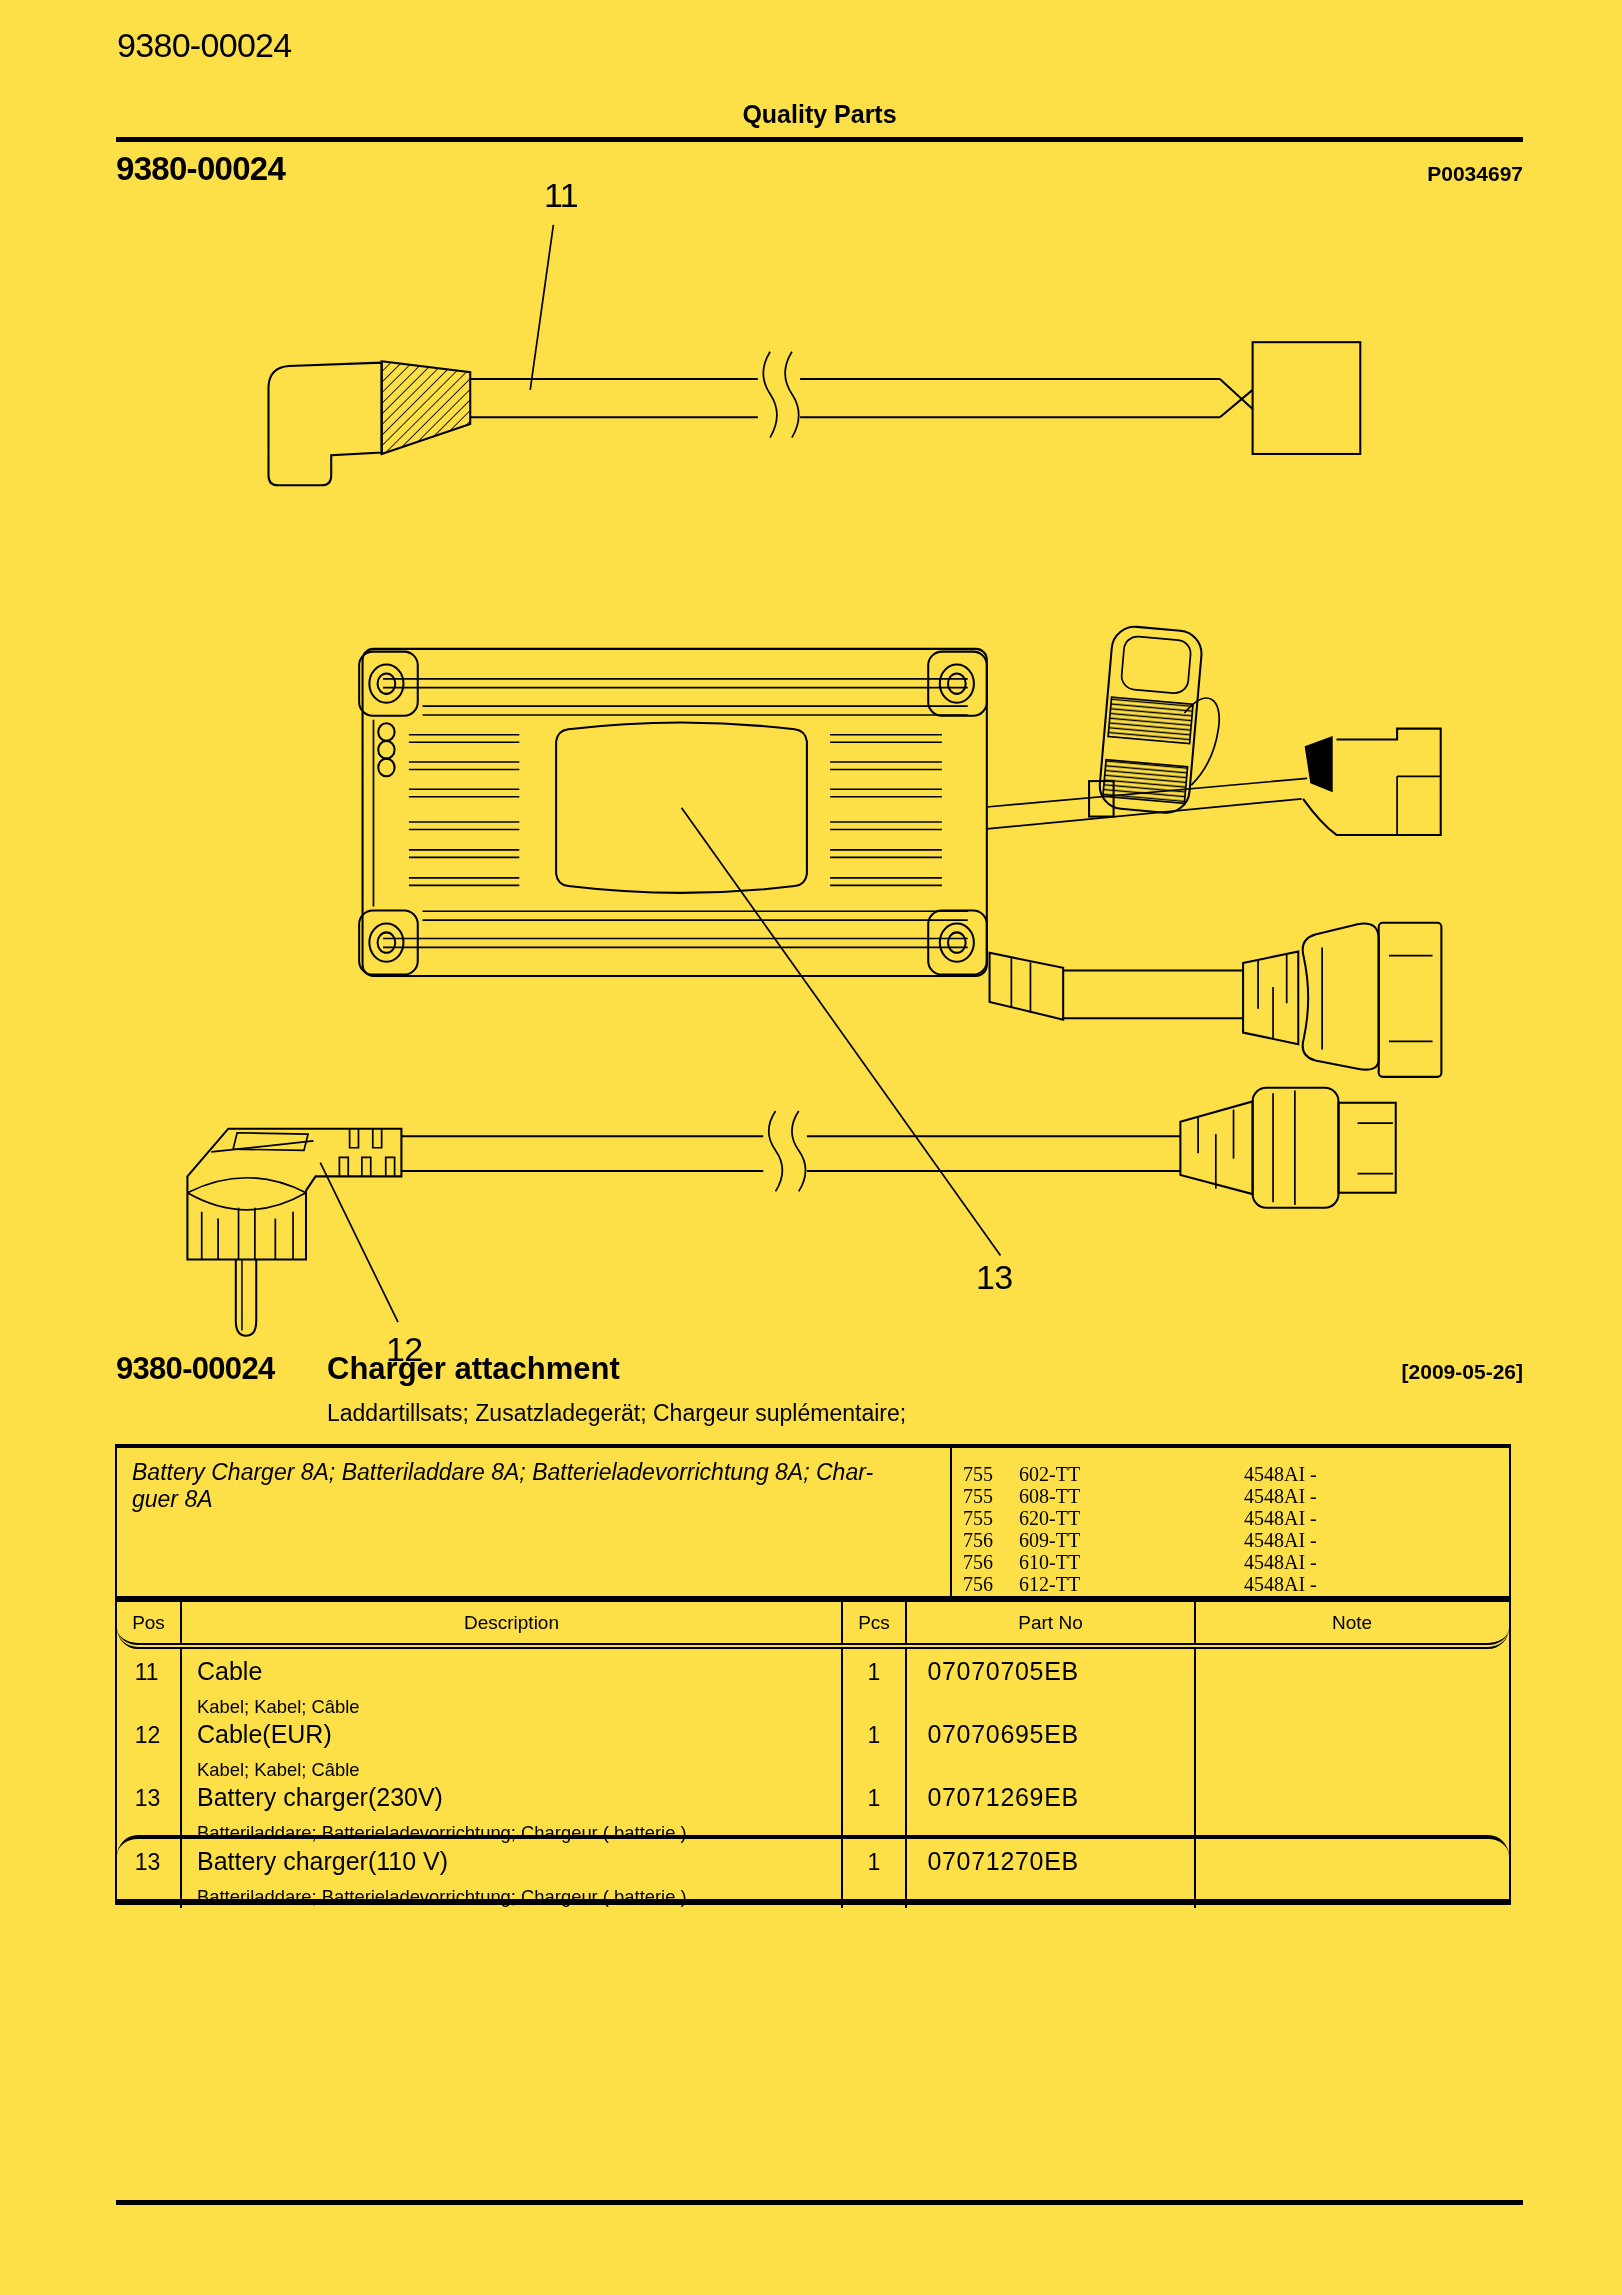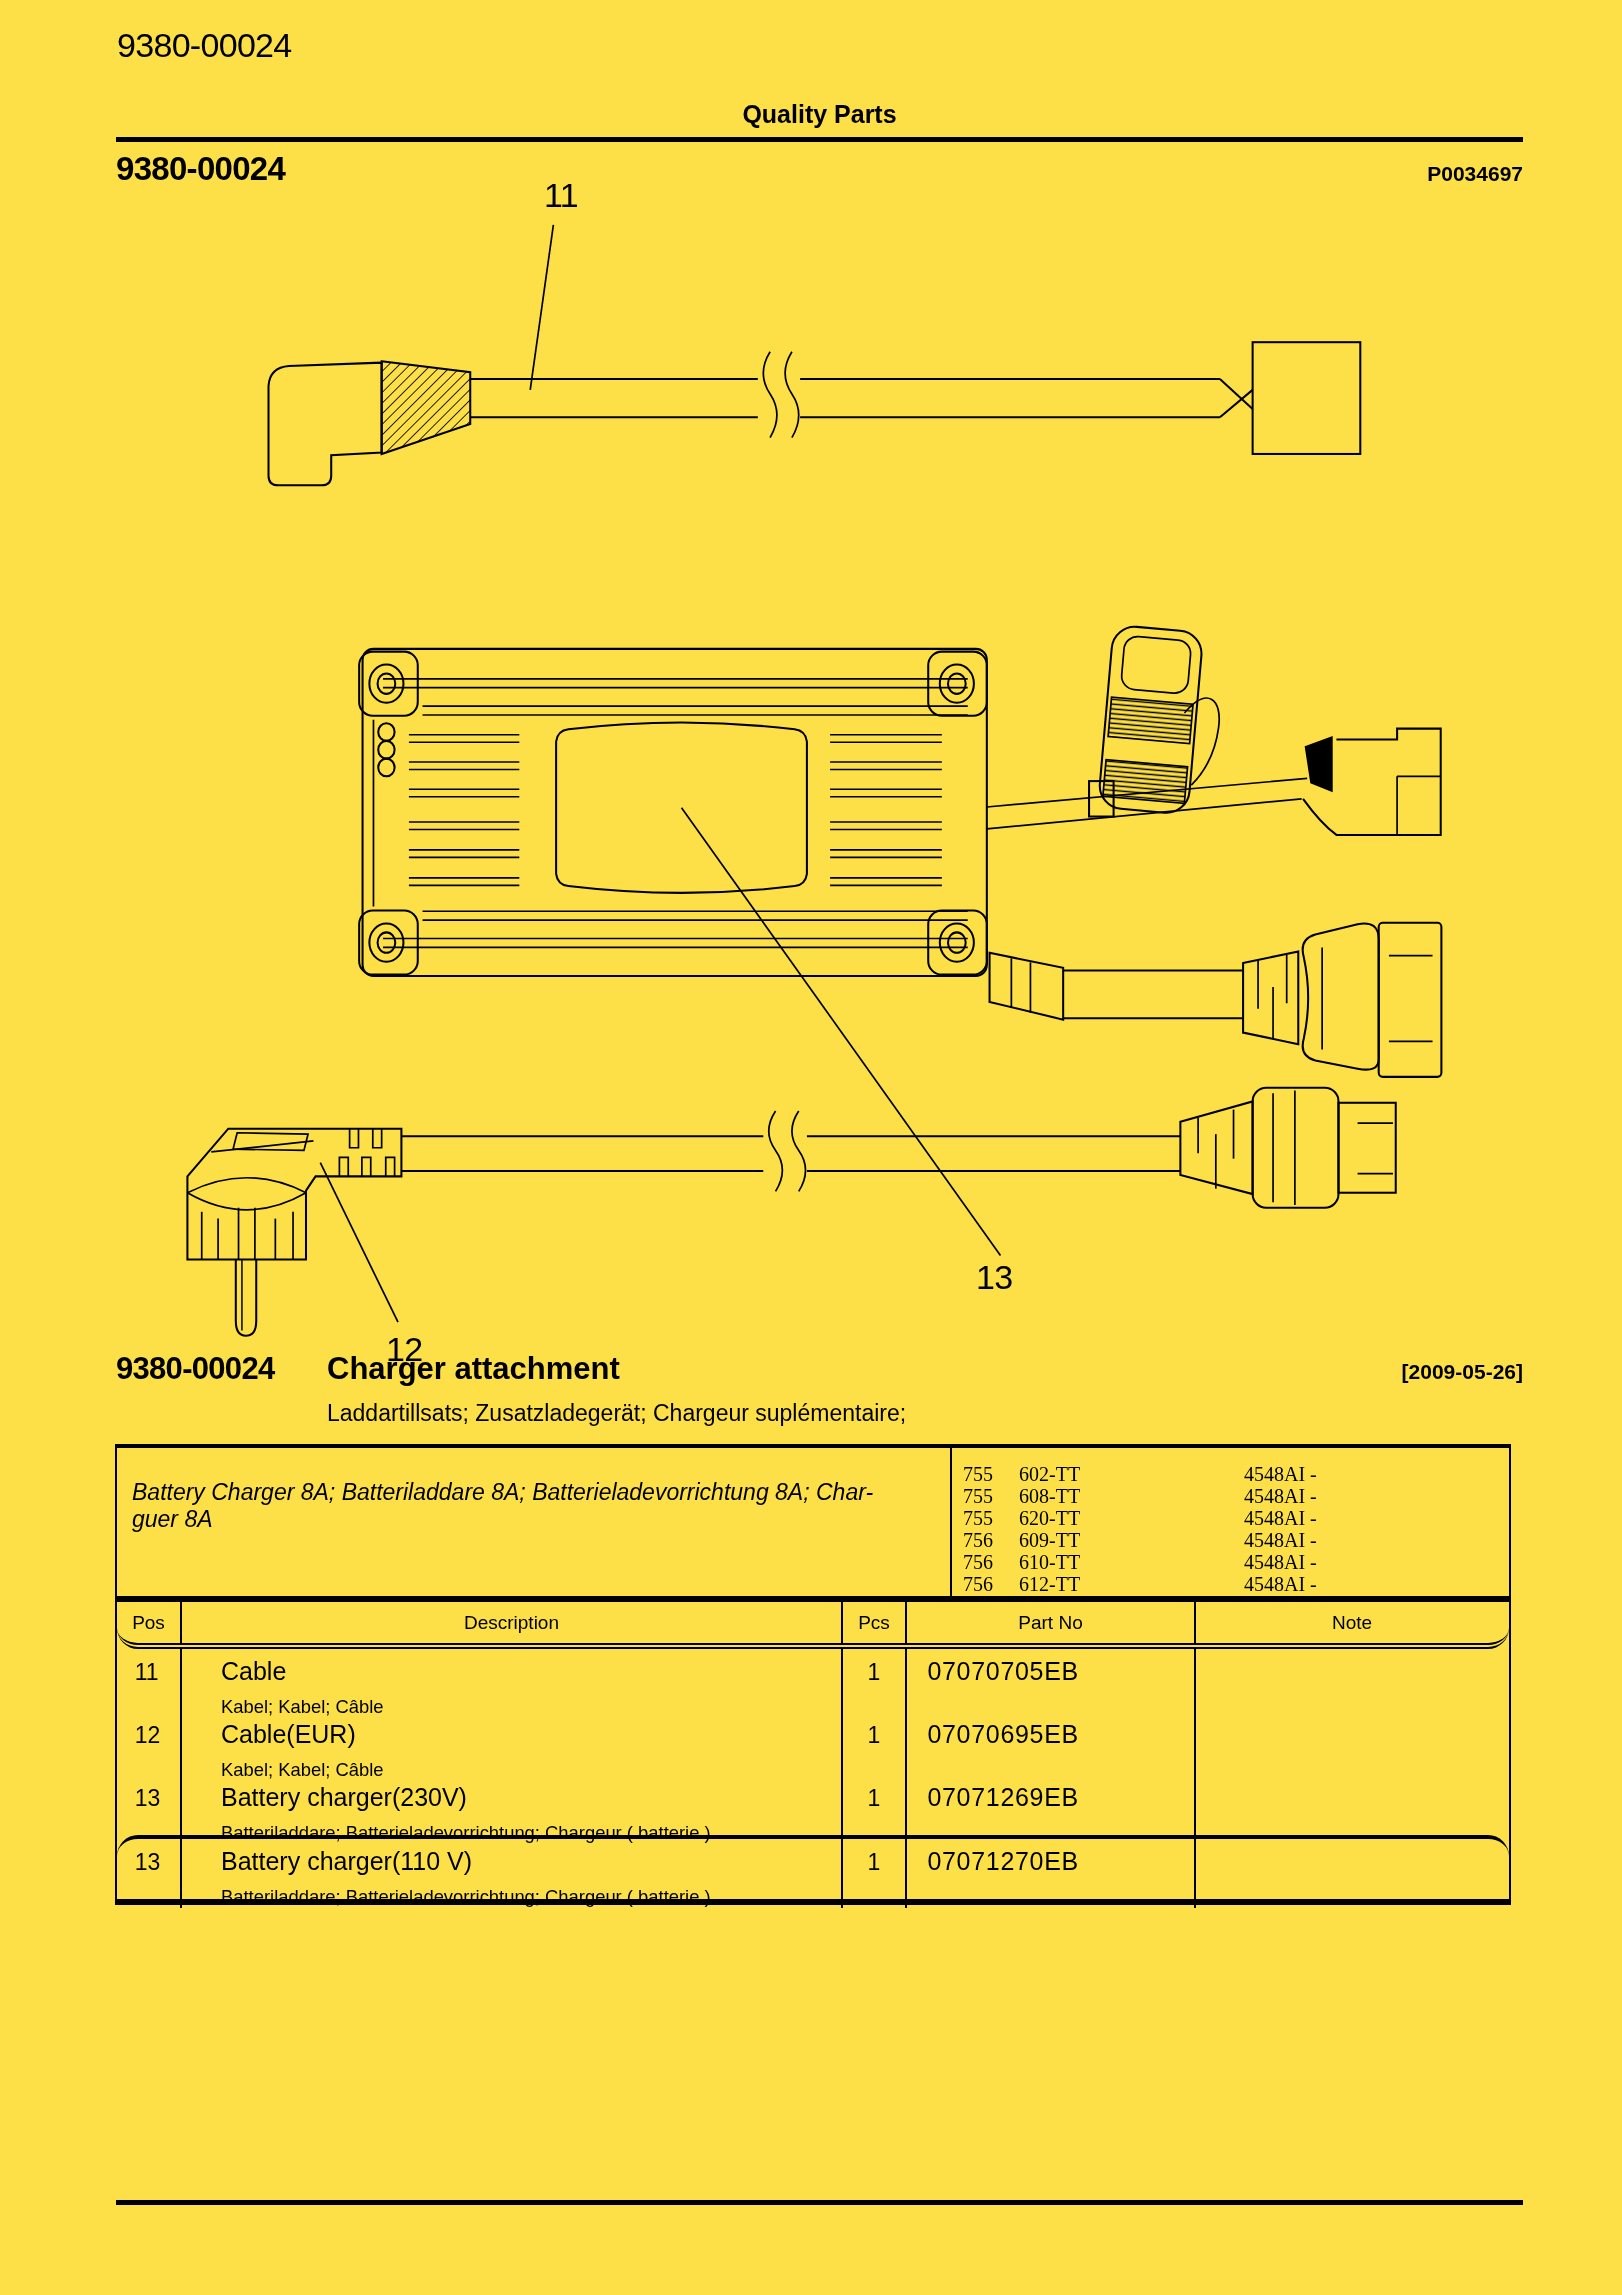--- a/index.html
+++ b/index.html
@@ -28,41 +28,41 @@
   .sec-date{right:99px; top:1360px; font-size:21px; font-weight:bold;}
   .sec-sub{left:327px; top:1400px; font-size:23px;}
   
   .models-box{
     left:115px; top:1444px; width:1396px; height:158px; box-sizing:border-box;
     border:2px solid #000; border-top-width:4.8px; border-bottom-width:6.1px;
   }
   .models-divider{position:absolute; left:833px; top:0; width:2px; height:100%; background:#000;}
   .models-desc{
     position:absolute; left:15px; top:11px; width:791px;
-    font-size:23px; font-style:italic; line-height:27px; white-space:pre-line;margin-top:20px;
+    font-size:23px; font-style:italic; line-height:27px; white-space:pre-line;
   }
   .models-list{position:absolute; left:846px; top:15px; font-size:20px;}
   .m-row{height:22px; line-height:22px;font-family:Liberation Serif, serif;}
   .m-truck{display:inline-block; width:56px;}
   .m-code{display:inline-block; width:225px;}
   
   .ptable{
     left:115px; top:1602px; width:1396px; box-sizing:border-box;
     border-left:2px solid #000; border-right:2px solid #000; border-bottom:6.1px solid #000;
   }
   .trow{display:grid; grid-template-columns:65px 661px 64px 289px 312px;border-radius:21px;}
   .trow > div{box-sizing:border-box; border-right:2px solid #000;}
   .trow > div:last-child{border-right:none;}
   .phead{height:41px; border-bottom:6.1px double #000; font-size:19px;}
   .phead > div{display:flex; align-items:center; justify-content:center;}
   .prow{height:63px;}
   .prow.r13{height:60px;}
   .prow.heavy{border-top:4.8px solid #000;}
   .cell-pos{padding:9.5px 0 0 17.7px; font-size:23px;}
-  .cell-desc{padding:8.2px 0 0 15px;margin-left:24px;}
+  .cell-desc{padding:8.2px 0 0 15px;}
   .desc-main{font-size:25px;}
   .desc-sub{font-size:18.4px; margin-top:10.2px;}
   .cell-pcs{padding-top:9.5px; font-size:23px; text-align:center;}
   .cell-part{padding:8.2px 0 0 20.4px; font-size:25px; letter-spacing:0.7px;}
   
   .rule-footer{top:2200px;}
   .footer-copy{left:116px; width:1407px; top:2214px; text-align:center; font-size:23px;}
 </style>
 </head>
 <body>

